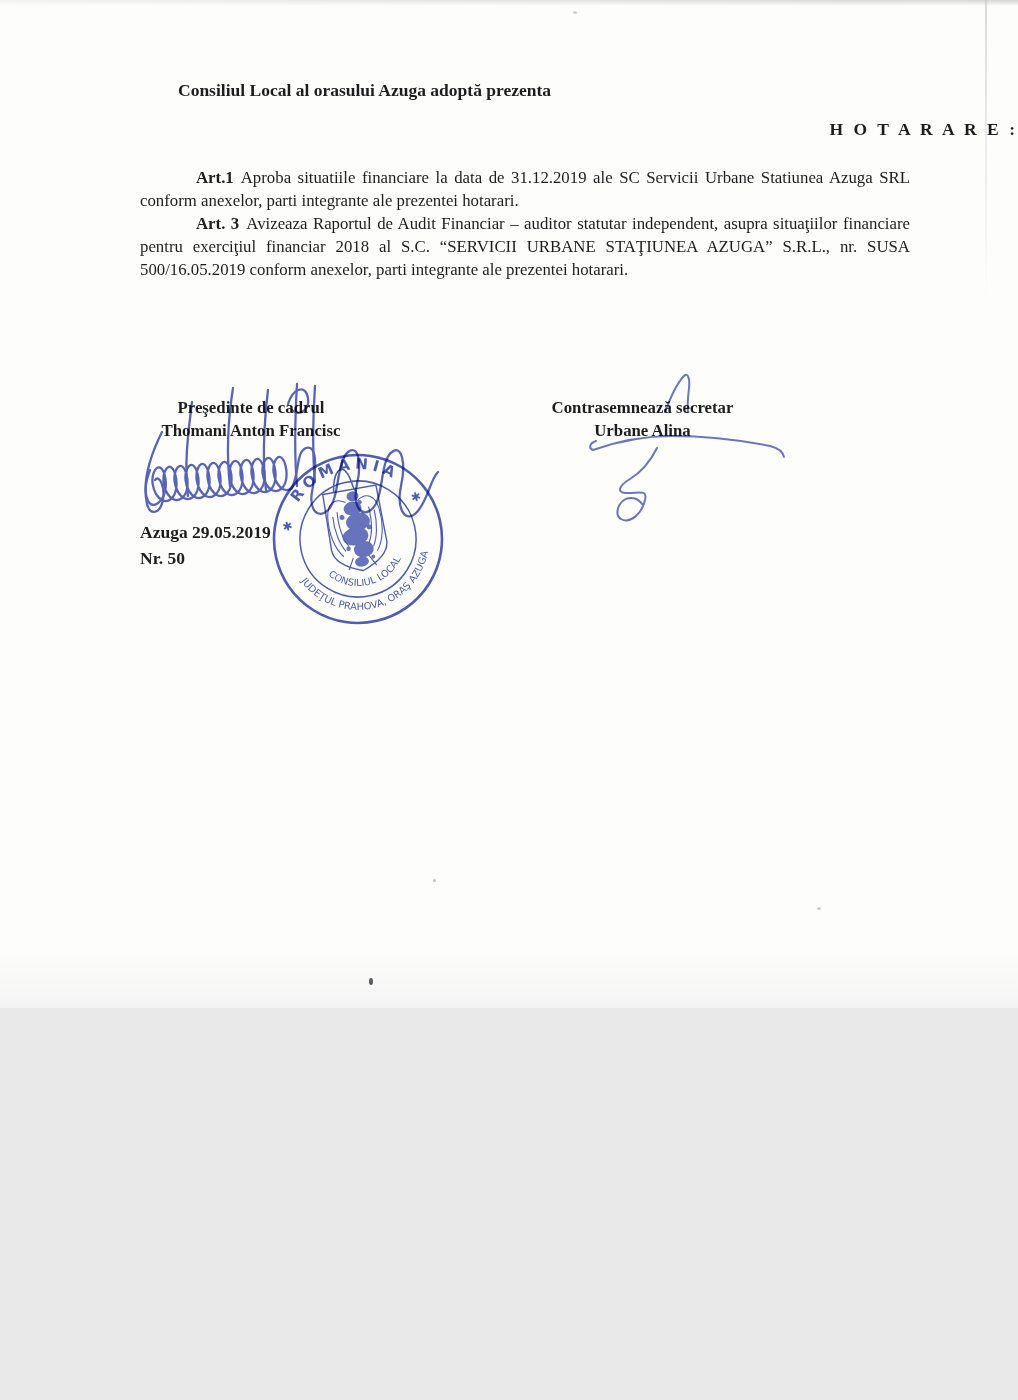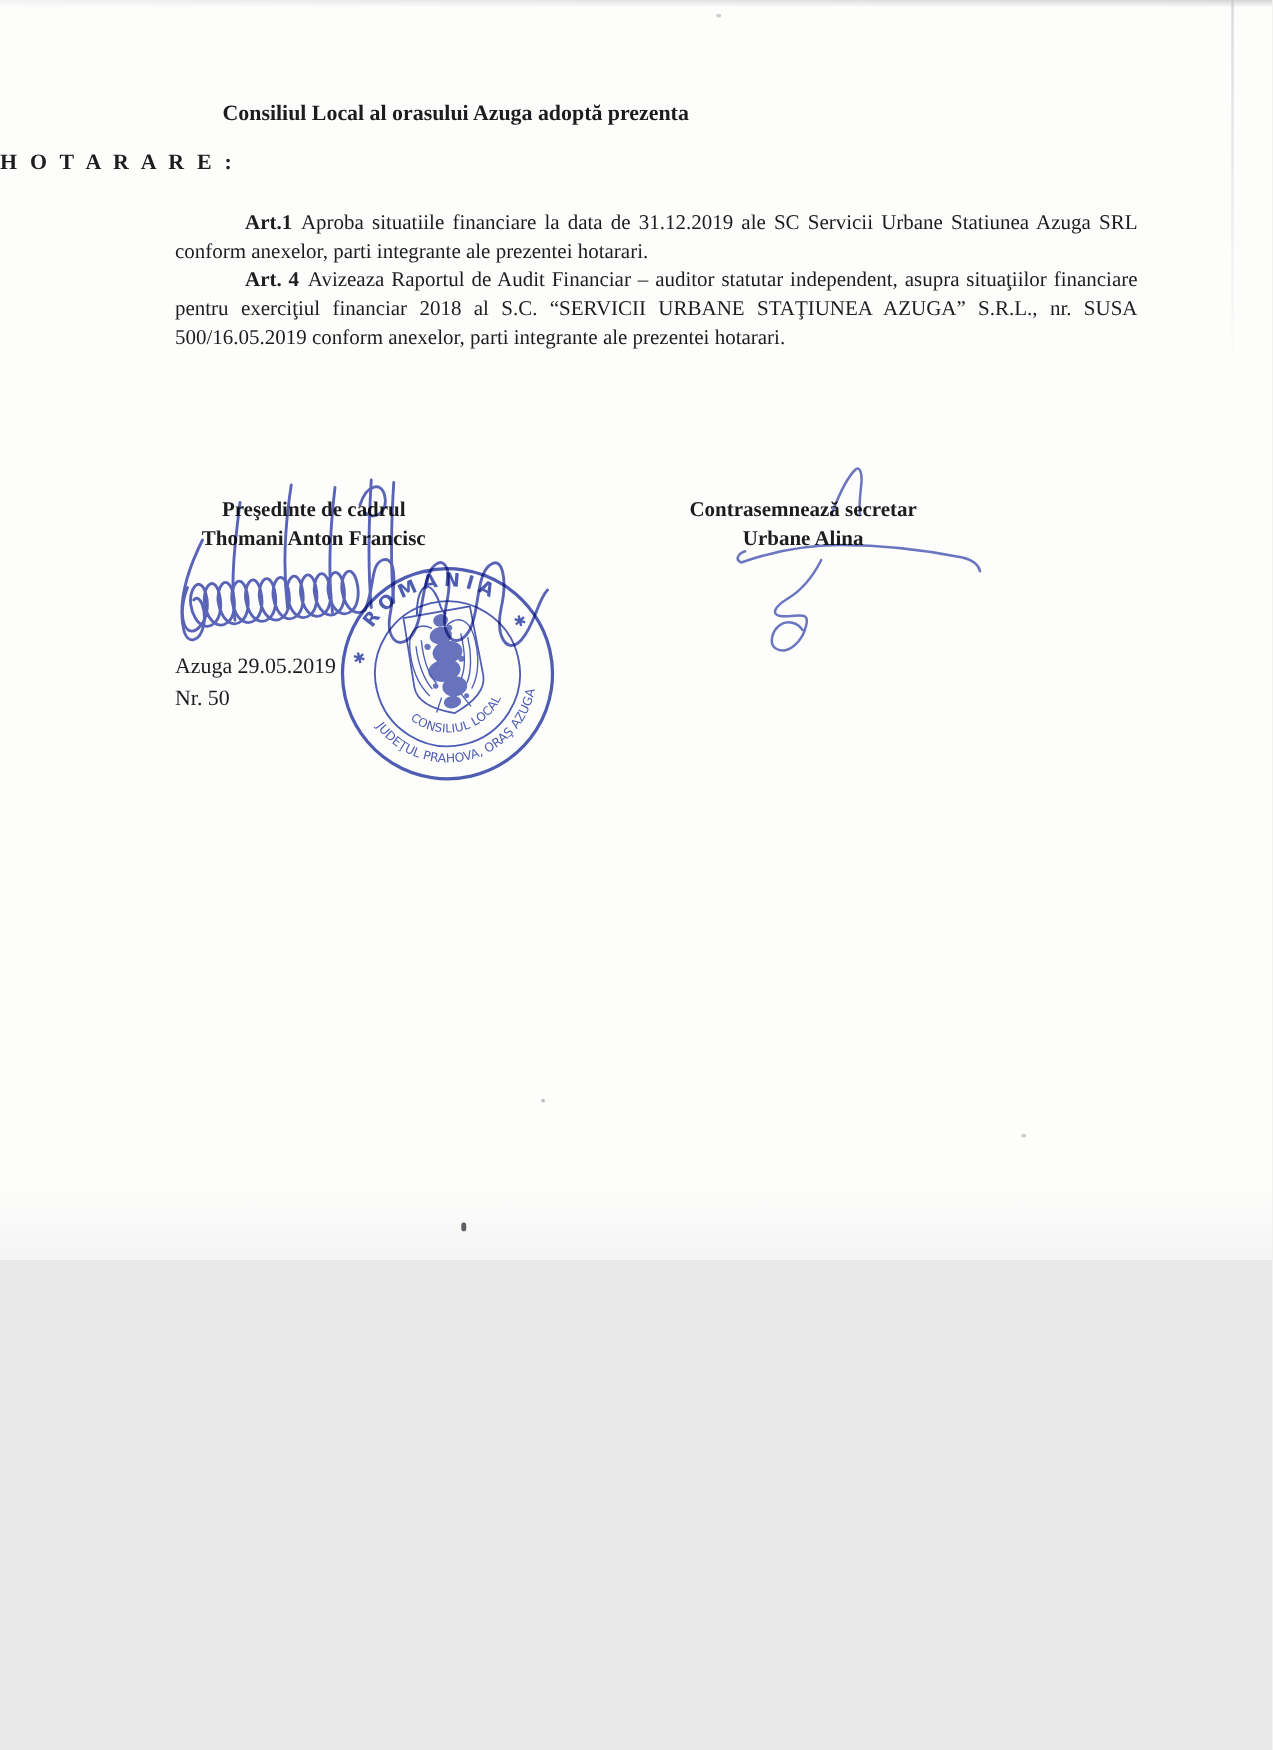--- a/index.html
+++ b/index.html
@@ -33,38 +33,38 @@
   .bottom-shade{
     position:absolute;left:0;bottom:0;width:100%;height:60px;
     background:linear-gradient(to top, rgba(180,180,185,.12), rgba(180,180,185,0));
   }
   .intro{
     position:absolute;left:178px;top:80px;
     font-size:17.5px;font-weight:bold;white-space:nowrap;
   }
   .heading{
     position:absolute;left:0;top:119px;width:100%;
-    text-align:left;font-size:17.5px;font-weight:bold;letter-spacing:3px;
+    text-align:right;font-size:17.5px;font-weight:bold;letter-spacing:3px;
   }
   .body-text{
     position:absolute;left:140px;top:166px;width:770px;
     font-size:16.8px;line-height:23px;text-align:justify;font-family:Liberation Serif, serif;
   }
   .article{text-indent:56px;}
   .article-3{margin-top:14px;}
   .art-label{font-weight:bold;margin-right:7px;}
   .sig-block{
     position:absolute;text-align:center;
     font-size:16.8px;font-weight:bold;line-height:23px;
   }
   .sig-left{left:146px;top:396px;width:210px;}
   .sig-right{left:535px;top:396px;width:215px;}
   .issue{
     position:absolute;left:140px;top:519px;
-    font-size:17.5px;font-weight:normal;line-height:26px;
+    font-size:17.5px;font-weight:bold;line-height:26px;
   }
   .stamp{
     position:absolute;left:263px;top:444px;width:190px;height:190px;
     transform:rotate(-13deg);
     mix-blend-mode:multiply;opacity:.92;
   }
   .stamp text{font-family:"DejaVu Sans","Liberation Sans",sans-serif;fill:var(--stamp-blue);}
   .sig-overlay{
     position:absolute;left:0;top:0;width:1018px;height:1400px;
     mix-blend-mode:multiply;pointer-events:none;
@@ -84,21 +84,21 @@
   <div class="top-edge"></div>
   <div class="right-edge"></div>
   <div class="bottom-shade"></div>
 
   <div class="intro">Consiliul Local al orasului Azuga adoptă prezenta</div>
 
   <div class="heading">H O T A R A R E :</div>
 
   <div class="body-text">
     <p class="article article-1"><span class="art-label">Art.1</span><span>Aproba situatiile financiare la data de 31.12.2019 ale  SC Servicii Urbane Statiunea Azuga SRL conform anexelor, parti integrante ale prezentei hotarari.</span></p>
-    <p class="article article-2"><span class="art-label">Art. 4</span><span>Avizeaza Raportul de Audit Financiar – auditor statutar independent, asupra situaţiilor financiare pentru exerciţiul financiar 2018 al S.C. “SERVICII URBANE STAŢIUNEA AZUGA” S.R.L., nr. SUSA 500/16.05.2019 conform anexelor, parti integrante ale prezentei hotarari.</span></p>
+    <p class="article article-2"><span class="art-label">Art. 3</span><span>Avizeaza Raportul de Audit Financiar – auditor statutar independent, asupra situaţiilor financiare pentru exerciţiul financiar 2018 al S.C. “SERVICII URBANE STAŢIUNEA AZUGA” S.R.L., nr. SUSA 500/16.05.2019 conform anexelor, parti integrante ale prezentei hotarari.</span></p>
   </div>
 
   <div class="sig-block sig-left">
     <div>Preşedinte de cadrul</div>
     <div>Thomani Anton Francisc</div>
   </div>
 
   <div class="sig-block sig-right">
     <div>Contrasemnează  secretar</div>
     <div>Urbane Alina</div>

